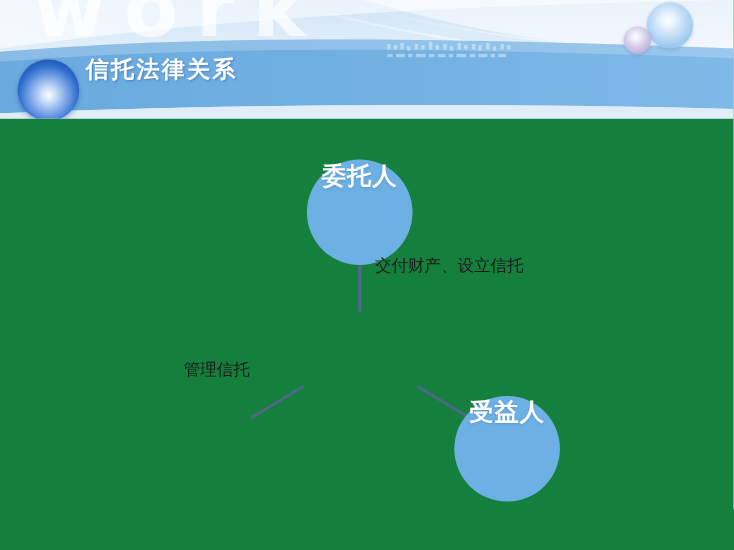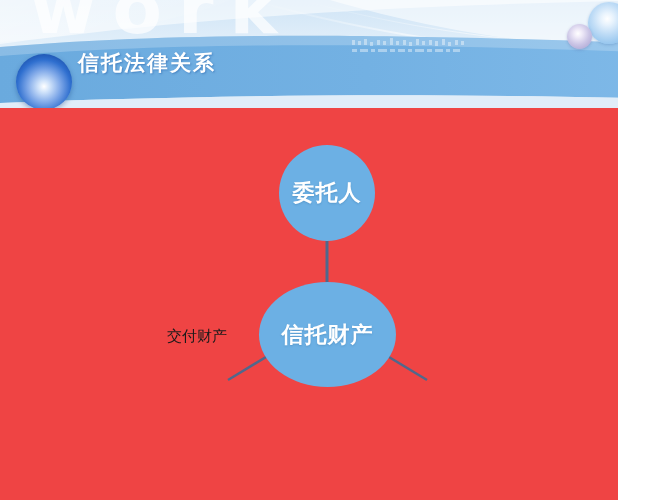--- a/index.html
+++ b/index.html
@@ -10,23 +10,23 @@
   }
   body {
     width: 667px;
     height: 500px;
     overflow: hidden;
     font-family: "DejaVu Sans", "Liberation Sans", sans-serif;
   }
 
   #slide {
     position: relative;
-    width: 618px;
+    width: 667px;
     height: 500px;
-    background: #ef4444;
+    background: #15803d;
     overflow: hidden;
   }
 
   
   .header {
     position: absolute;
     left: 0;
     top: 0;
     width: 667px;
     height: 108px;
@@ -129,21 +129,21 @@
   .conn-svg {
     position: absolute;
     left: 0;
     top: 0;
     display: block;
   }
 
   .node {
     position: absolute;
     display: flex;
-    align-items: center;
+    align-items: flex-start;
     justify-content: center;
     background: #6cb0e4;
     color: #ffffff;
     font-weight: bold;
     letter-spacing: 1px;
     text-shadow: 0 1px 2px rgba(40,100,150,0.30);
     white-space: nowrap;
   }
 
   .node-settlor {
@@ -289,22 +289,23 @@
 
       <line x1="228" y1="272" x2="276" y2="243" stroke="#50688c" stroke-width="2.5"></line>
 
       <line x1="379" y1="243" x2="427" y2="272" stroke="#50688c" stroke-width="2.5"></line>
     </svg>
 
     <div class="node node-settlor">
       <span>委托人</span>
     </div>
 
-    <div class="node node-center">
-      <span>信托财产</span>
+
+
+    <div class="node node-beneficiary">
+      <span>受益人</span>
     </div>
 
-
-
-    <div class="edge-label label-left">交付财产</div>
+    <div class="edge-label label-top">交付财产、设立信托</div>
+    <div class="edge-label label-left">管理信托</div>
   </div>
 
 </div>
 
 </body></html>

